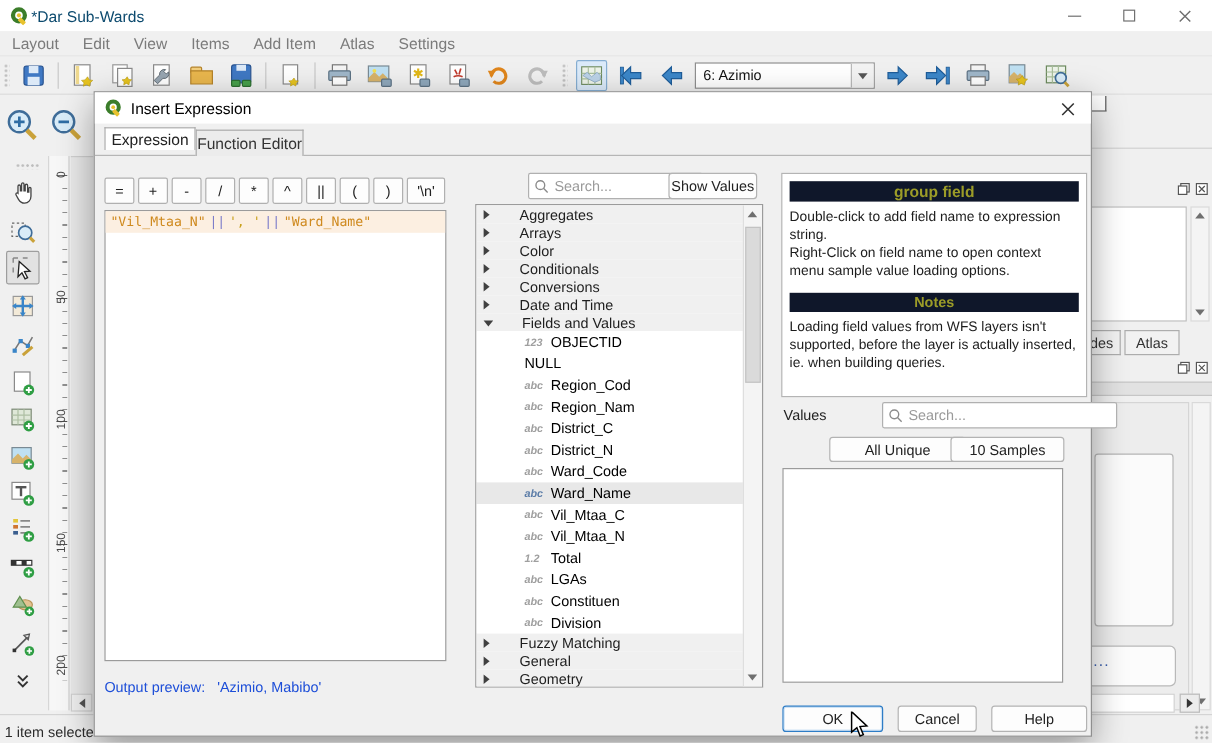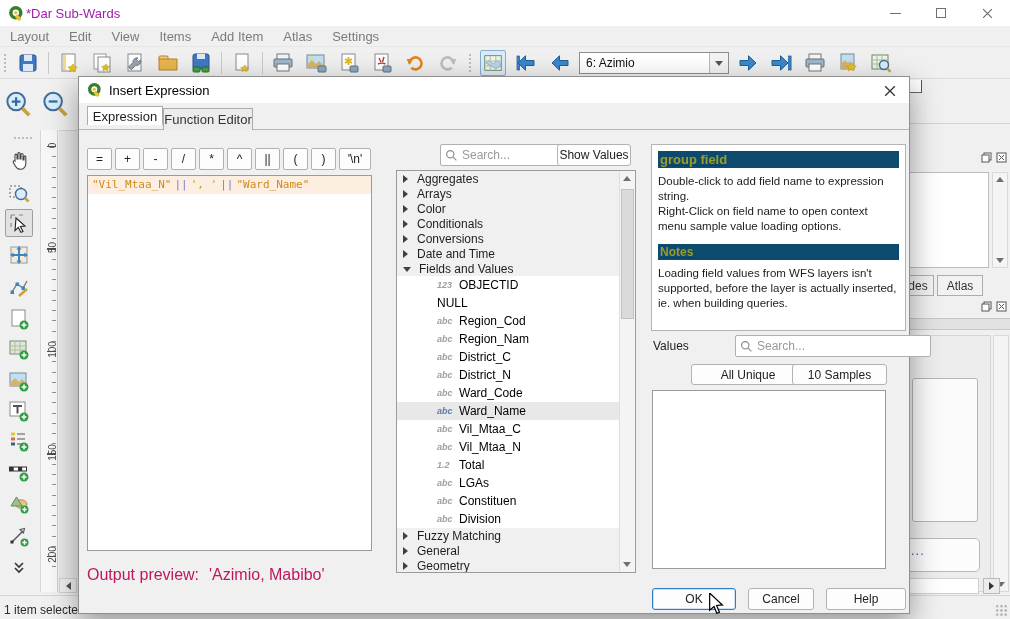--- a/index.html
+++ b/index.html
@@ -2,21 +2,21 @@
 <html><head>
 <meta charset="utf-8">
 <style>
   * { box-sizing: border-box; margin: 0; padding: 0; }
   html,body { width:1010px; height:619px; overflow:hidden; }
   body { font-family:"Liberation Sans", sans-serif; background:#f0f0f0; position:relative; font-size:12px; color:#333; }
   .a { position:absolute; }
 
   
   .titlebar { left:0; top:0; width:1010px; height:26px; background:#ffffff; display:flex; align-items:center; }
-  .apptitle { color:#a21caf; font-size:13px; margin-left:6px; }
+  .apptitle { color:#0c4a6e; font-size:13px; margin-left:6px; }
   .wctrls { position:absolute; right:0; top:0; height:26px; display:flex; }
   .wbtn { width:46px; height:26px; display:flex; align-items:center; justify-content:center; }
   .minglyph { width:11px; border-top:1px solid #707070; }
   .maxglyph { width:10px; height:10px; border:1px solid #707070; }
   .menubar { left:0; top:26px; width:1010px; height:21px; background:#f0f0f0; display:flex; align-items:center; border-bottom:1px solid #e7e7e7; }
   .menuitem { padding:0 10px; color:#7b7b7b; font-size:13px; height:21px; line-height:21px; }
 
   .toolbar { left:0; top:48px; width:1010px; height:31px; background:#f0f0f0; display:flex; align-items:center; gap:7px; padding-left:3px; border-bottom:1px solid #dcdcdc; }
   .tbi { width:26px; height:26px; display:flex; align-items:center; justify-content:center; flex:0 0 auto; }
   .vsep { width:1px; height:22px; background:#c9c9c9; flex:0 0 auto; }
@@ -88,48 +88,48 @@
   .opsrow { position:absolute; left:8px; top:71px; display:flex; gap:3px; }
   .opbtn { min-width:25px; height:22px; background:#fdfdfd; border:1px solid #b0b0b0; border-radius:2px; display:flex; align-items:center; justify-content:center; font-size:12px; color:#222; padding:0 2px; }
 
   .exped { position:absolute; left:8px; top:98px; width:285px; height:376px; background:#fff; border:1px solid #9b9b9b; font-family:"DejaVu Sans Mono", monospace; font-size:11px; }
   .expline { height:18px; line-height:18px; background:#fcefe1; padding-left:4px; white-space:nowrap; }
   .tok { margin-right:3px; }
   .tok-field { color:#cf8a1f; }
   .tok-op { color:#7d7dc9; }
   .tok-str { color:#c9a11d; }
 
-  .outprev { position:absolute; left:8px; top:489px; font-size:16px; color:#be185d; }
+  .outprev { position:absolute; left:8px; top:489px; font-size:12px; color:#1d4ed8; }
   .outprev .val { margin-left:10px; }
 
   .searchwrap { position:absolute; height:22px; background:#fff; border:1px solid #b0b0b0; border-radius:2px; display:flex; align-items:center; padding:0 4px;margin-left:44px; }
   .searchwrap input { border:none; outline:none; flex:1; font-family:"Liberation Sans",sans-serif; font-size:12px; color:#333; background:transparent; min-width:0; }
   .searchwrap input::placeholder { color:#9a9a9a; }
 
   .btn { background:#fdfdfd; border:1px solid #b3b3b3; border-radius:3px; font-size:12px; color:#222; display:flex; align-items:center; justify-content:center; position:absolute; }
   .btn.okfocus { border:1px solid #2d7cc6; box-shadow:inset 0 0 0 1px #cfe3f5; }
 
   
   .tree { position:absolute; left:317px; top:93px; width:240px; height:403px; background:#fff; border:1px solid #9b9b9b; overflow:hidden; }
   .trow { display:flex; align-items:center; }
   .grp { height:15px; background:#f0f0f0; padding-left:6px; font-size:12px; color:#1e1e1e; }
   .fld { height:18px; background:#fff; padding-left:40px; font-size:12px; color:#000; }
   .fld.sel { background:#e8e8e8; }
   .fi { width:22px; font-weight:bold; font-size:9px; color:#9f9f9f; flex:0 0 auto; }
   .fld.sel .fi { color:#5c7da8; }
   .car { flex:0 0 auto; }
   .car.r { width:0; height:0; border-left:5px solid #404040; border-top:4px solid transparent; border-bottom:4px solid transparent; margin-right:5px; }
   .car.d { width:0; height:0; border-top:5px solid #404040; border-left:4px solid transparent; border-right:4px solid transparent; margin-right:4px; margin-top:2px; }
-  .grp .tl { margin-left:4px; }
+  .grp .tl { margin-left:20px; }
   .treescroll { position:absolute; right:0; top:0; width:16px; height:401px; background:#f4f4f4; border-left:1px solid #dedede; }
   .tthumb { position:absolute; left:1px; top:18px; width:13px; height:130px; background:#dadada; border:1px solid #c2c2c2; }
 
   
   .helpbox { position:absolute; left:572px; top:67px; width:255px; height:187px; background:#fff; border:1px solid #b4b4b4; padding:6px; overflow:hidden; }
-  .hstrip { background:#0c4a6e; text-align:left; padding:1px 2px;text-decoration:underline; }
+  .hstrip { background:#0f172a; text-align:center; padding:1px 2px; }
   .htitle { font-weight:bold; font-size:13px; color:#9c9c28; }
   .hnotes { font-weight:bold; font-size:12px; color:#9c9c28; }
   .hbody { font-size:11.5px; color:#1c1c1c; line-height:15px; margin-top:6px; }
   .hbody2 { font-size:11.5px; color:#1c1c1c; line-height:15px; }
 
   .valueslabel { position:absolute; left:574px; top:262px; font-size:12px; color:#222; }
   .valueslist { position:absolute; left:573px; top:313px; width:234px; height:179px; background:#fff; border:1px solid #9b9b9b; }
 
   .cursor { z-index:50; pointer-events:none; }
 </style>

